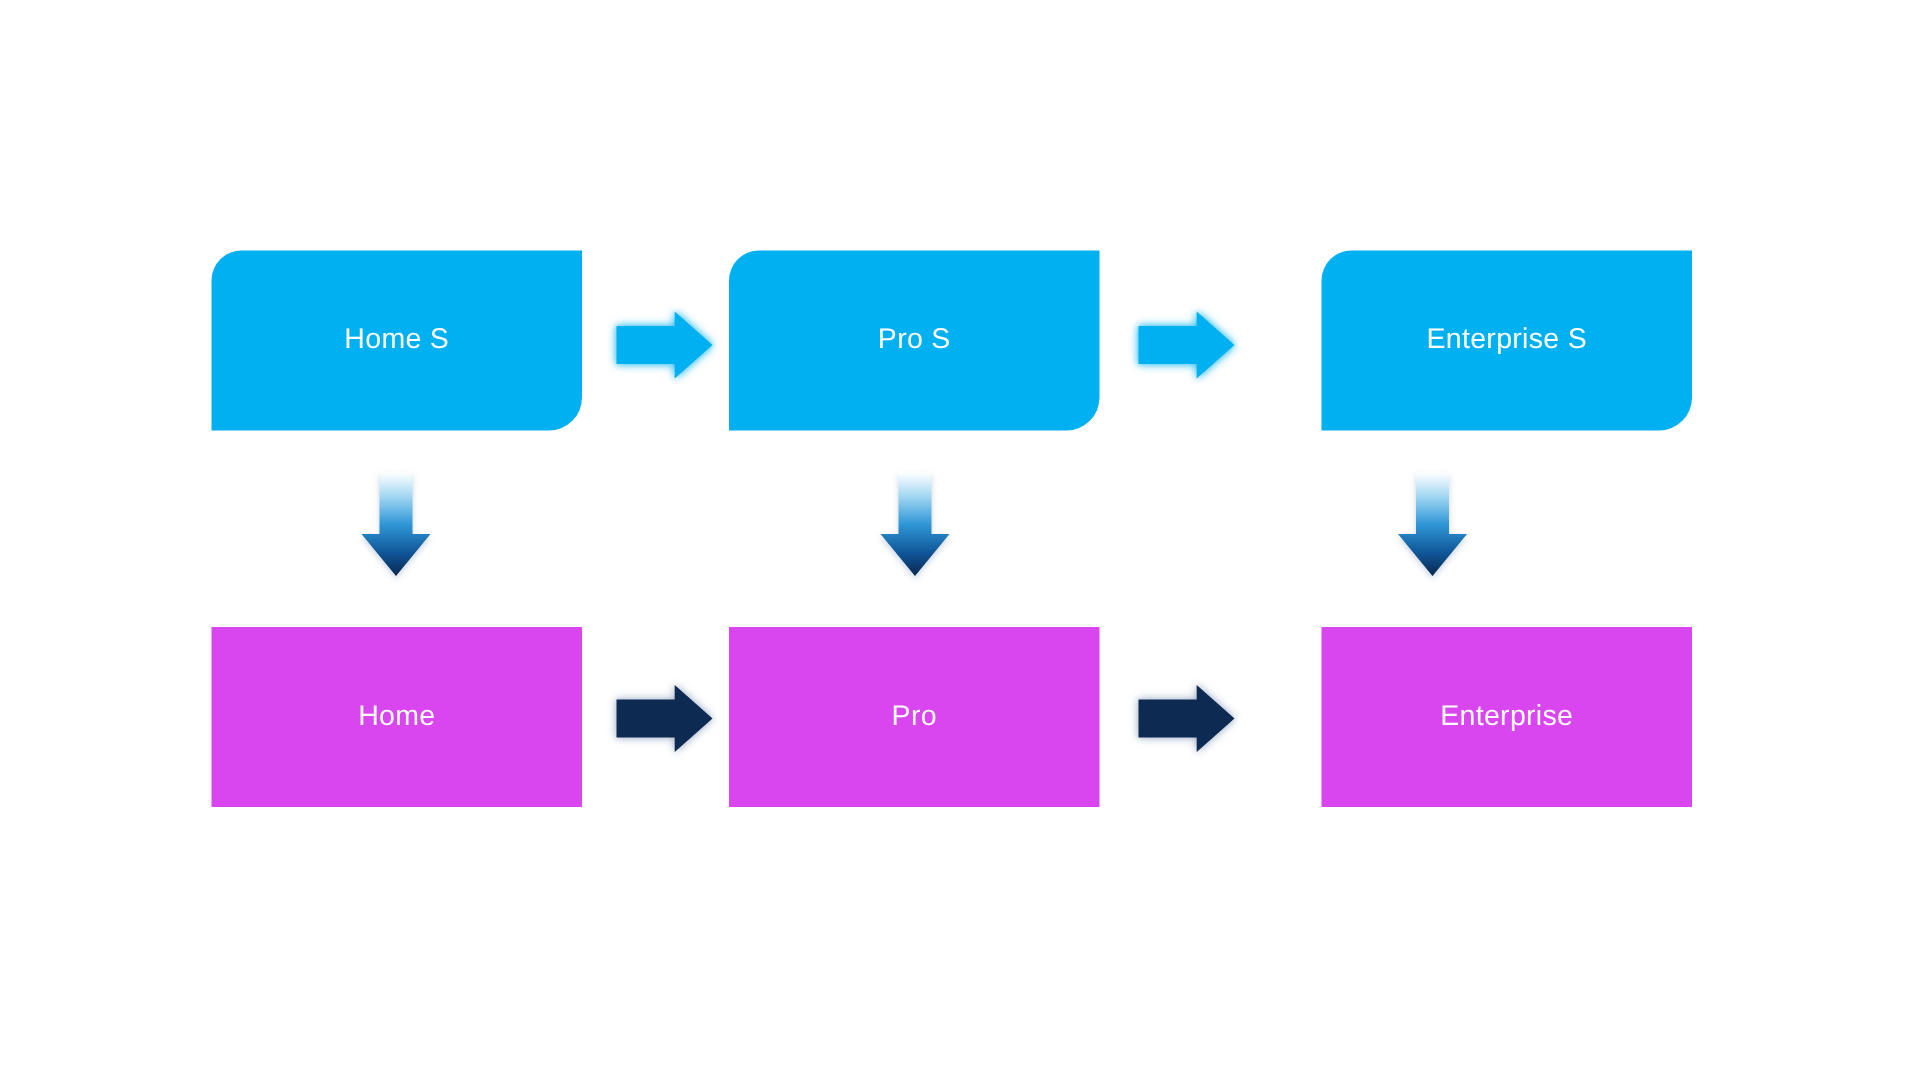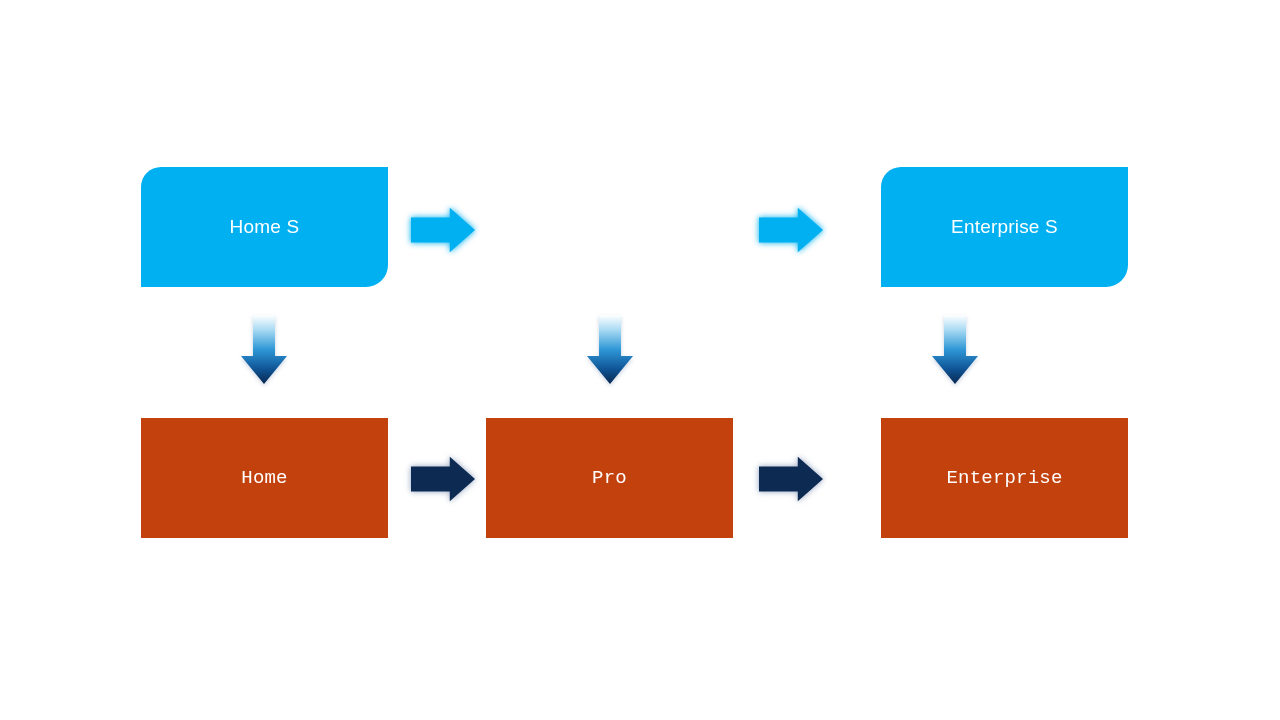--- a/index.html
+++ b/index.html
@@ -18,22 +18,21 @@
     font-size:19px;
     letter-spacing:.2px;
   }
   .box.top-row{
     top:167px;
     background:#00b0f0;
     border-radius:20px 0 22px 0;
   }
   .box.bottom-row{
     top:418px;
-    background:#c2410c;
-    font-family:Liberation Mono, monospace;
+    background:#d946ef;
   }
   .c0{left:141px}
   .c1{left:486px}
   .c2{left:881px}
 
   .rarrow{position:absolute;width:64px;height:46px;}
   .rarrow.row-top{top:207px}
   .rarrow.row-bottom{top:456px}
   .g0{left:411px}
   .g1{left:759px}
@@ -61,20 +60,23 @@
         <stop offset="0.22" stop-color="#a6d9f3"></stop>
         <stop offset="0.5" stop-color="#2f97d6"></stop>
         <stop offset="0.78" stop-color="#0f5597"></stop>
         <stop offset="1" stop-color="#092850"></stop>
       </linearGradient>
     </defs>
   </svg>
 
   <div class="box top-row c0">
     <span class="box-label">Home S</span>
+  </div>
+  <div class="box top-row c1">
+    <span class="box-label">Pro S</span>
   </div>
   <div class="box top-row c2">
     <span class="box-label">Enterprise S</span>
   </div>
 
   <div class="box bottom-row c0">
     <span class="box-label">Home</span>
   </div>
   <div class="box bottom-row c1">
     <span class="box-label">Pro</span>

